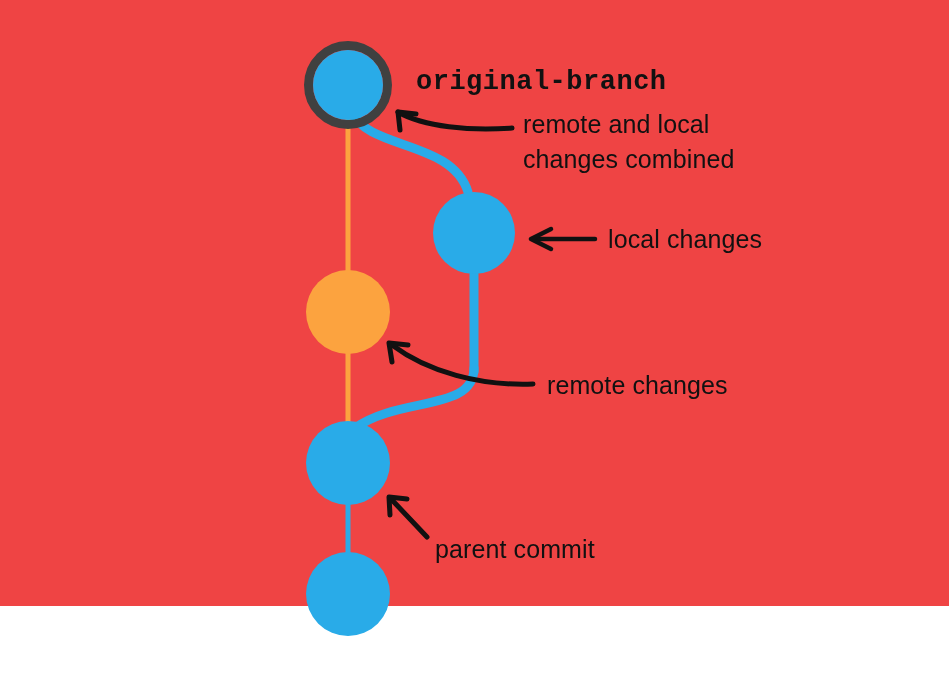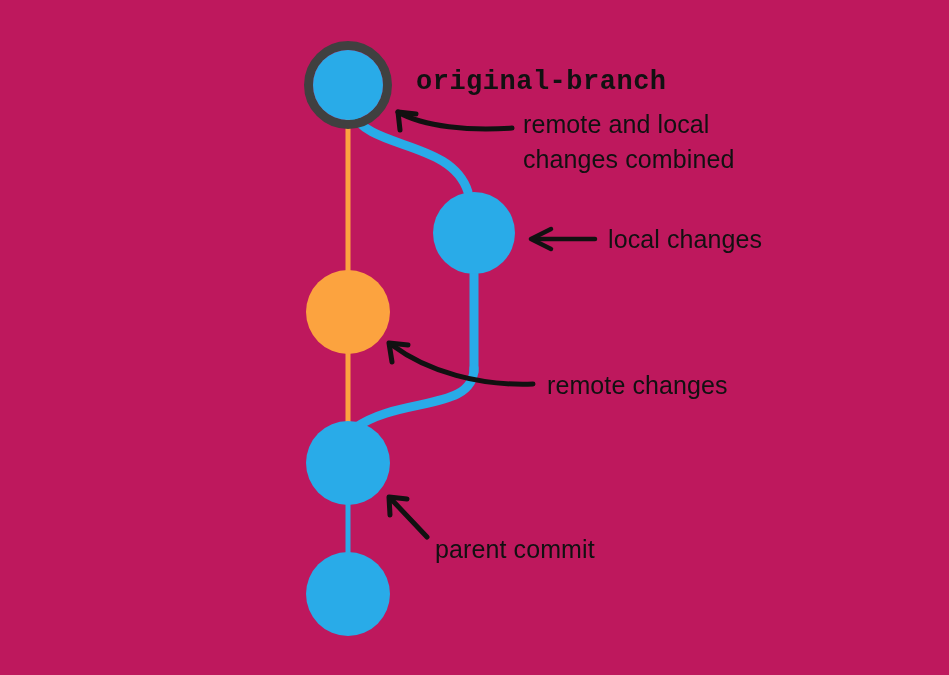--- a/index.html
+++ b/index.html
@@ -9,22 +9,22 @@
   }
   body {
     width: 949px;
     height: 675px;
     font-family: "Liberation Sans", sans-serif;
     overflow: hidden;
   }
   #canvas-wrap {
     position: relative;
     width: 949px;
-    height: 675px;
-    background: #be185d;
+    height: 606px;
+    background: #ef4444;
   }
   svg#diagram {
     display: block;
     width: 949px;
     height: 675px;
   }
   .annot-text {
     font-family: "Liberation Sans", sans-serif;
     font-size: 25px;
     fill: #111111;

